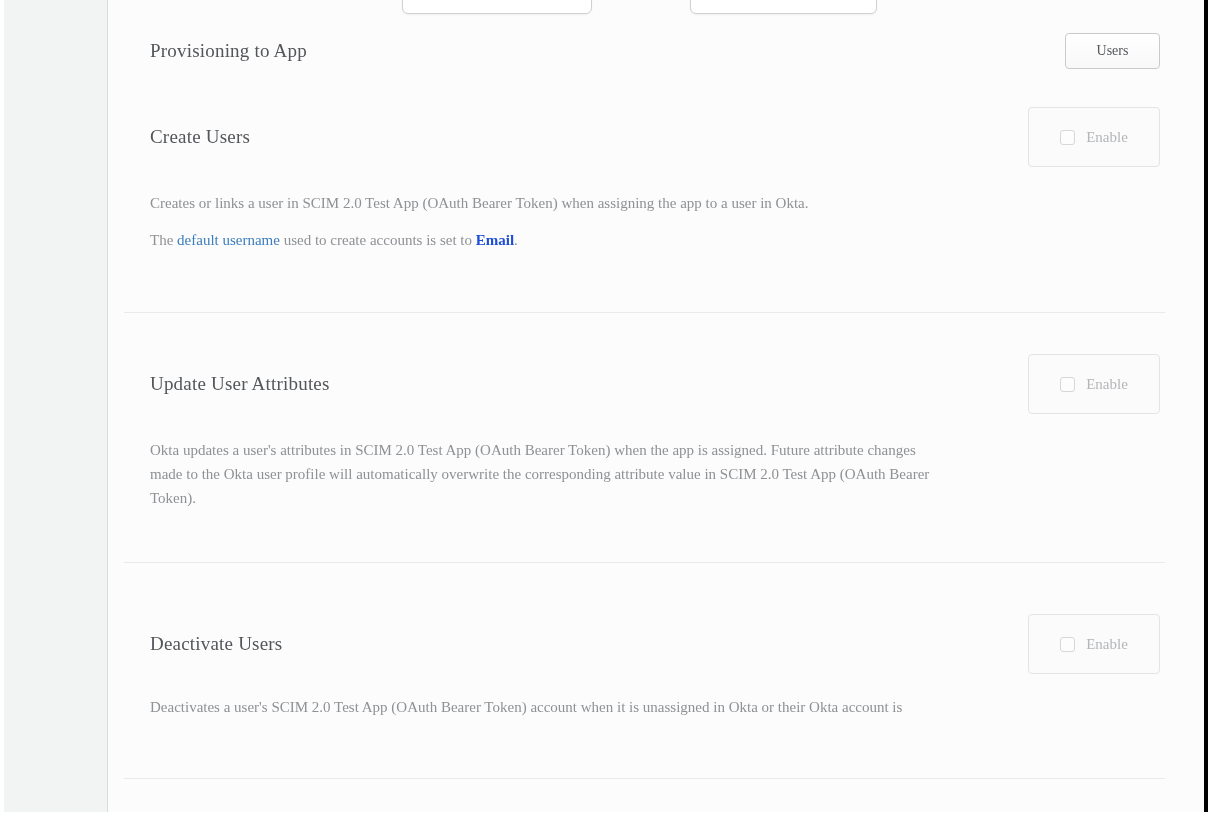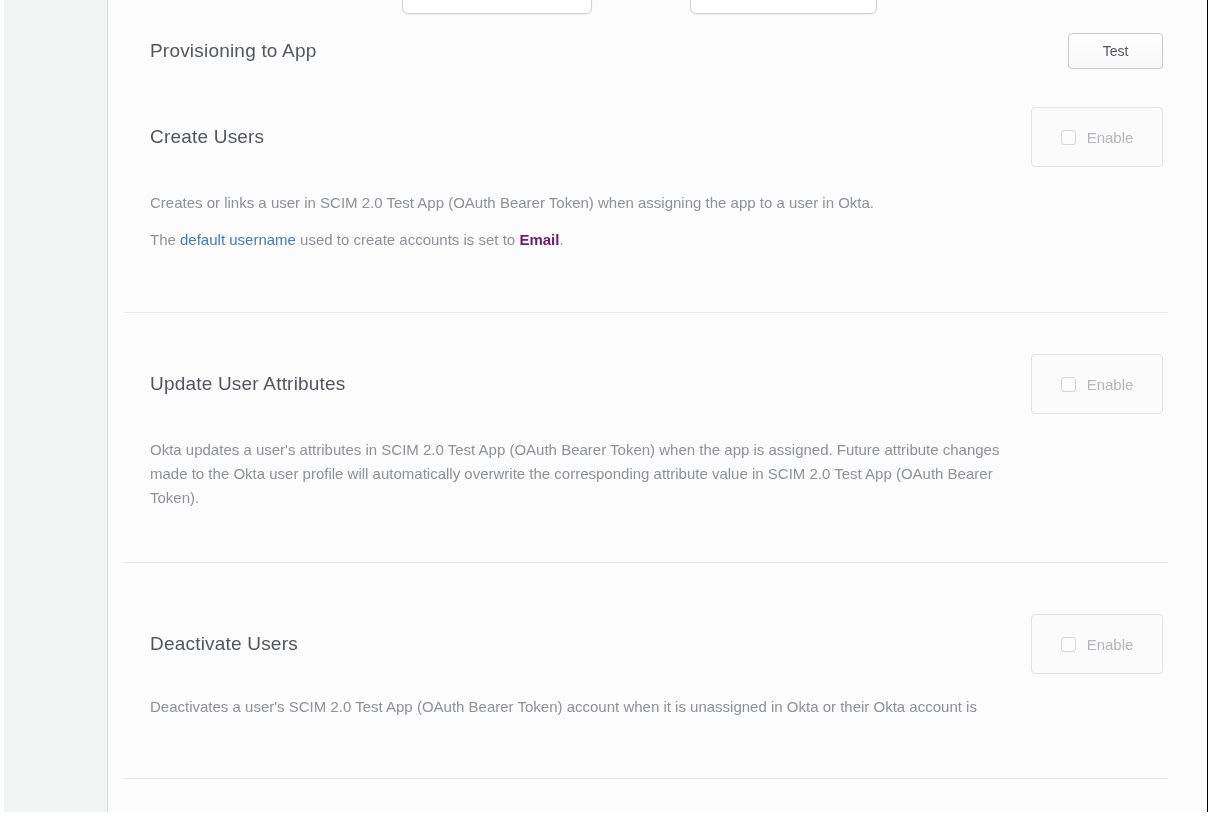--- a/index.html
+++ b/index.html
@@ -8,21 +8,21 @@
   body { position:relative; overflow:hidden; }
 
   .sidebar {
     position:absolute; left:4px; top:0; width:103px; height:812px;
     background:#f2f3f3;
   }
 
   .content {
     position:absolute; left:107px; top:0; width:1101px; height:812px;
     background:#fcfcfc;
-    border-left:1px solid #d9dbde; border-right:1px solid #000000;
+    border-left:1px solid #d9dbde; border-right:4px solid #000000;font-family:Liberation Serif, serif;
   }
 
   
   .cropped-box {
     position:absolute; top:-12px; height:26px;
     background:#ffffff; border:1px solid #cfd1d4; border-radius:6px;
     box-shadow:0 1px 2px rgba(0,0,0,0.05);
   }
   .cropped-box.left  { left:294px; width:190px; }
   .cropped-box.right { left:582px; width:187px; }
@@ -57,41 +57,41 @@
     border:1px solid #d5d7d9; border-radius:3px; display:inline-block;
   }
 
   .desc { font-size:15px; line-height:24px; color:#8e9195; }
   .desc.p1 { margin-top:30px; }
   .desc.p2 { margin-top:13px; }
   .desc.d2 { margin-top:30px; }
   .desc.d3 { margin-top:27px; }
 
   .desc a { color:#3c7dbc; text-decoration:none; cursor:pointer; }
-  .desc b { color:#701a75; font-weight:700;text-align:center; }
+  .desc b { color:#1d4ed8; font-weight:700;text-align:center; }
 
   hr.sep { border:none; height:0; border-top:1px solid #e9eaeb; margin:0 39px 0 16px; }
   hr.sep.g1 { margin-top:60px; }
   hr.sep.g2 { margin-top:52px; }
   hr.sep.g3 { margin-top:59px; }
 </style>
 </head>
 <body>
 
 <div class="sidebar"></div>
 
 <div class="content">
 
   <div class="cropped-box left"></div>
   <div class="cropped-box right"></div>
 
   <div class="pad first">
     <div class="header-row">
       <div class="page-title">Provisioning to App</div>
-      <button class="edit-btn">Test</button>
+      <button class="edit-btn">Users</button>
     </div>
 
     <div class="section-row s1">
       <div class="section-title">Create Users</div>
       <div class="enable-btn">
         <span class="cbx"></span>
         <span>Enable</span>
       </div>
     </div>
 

